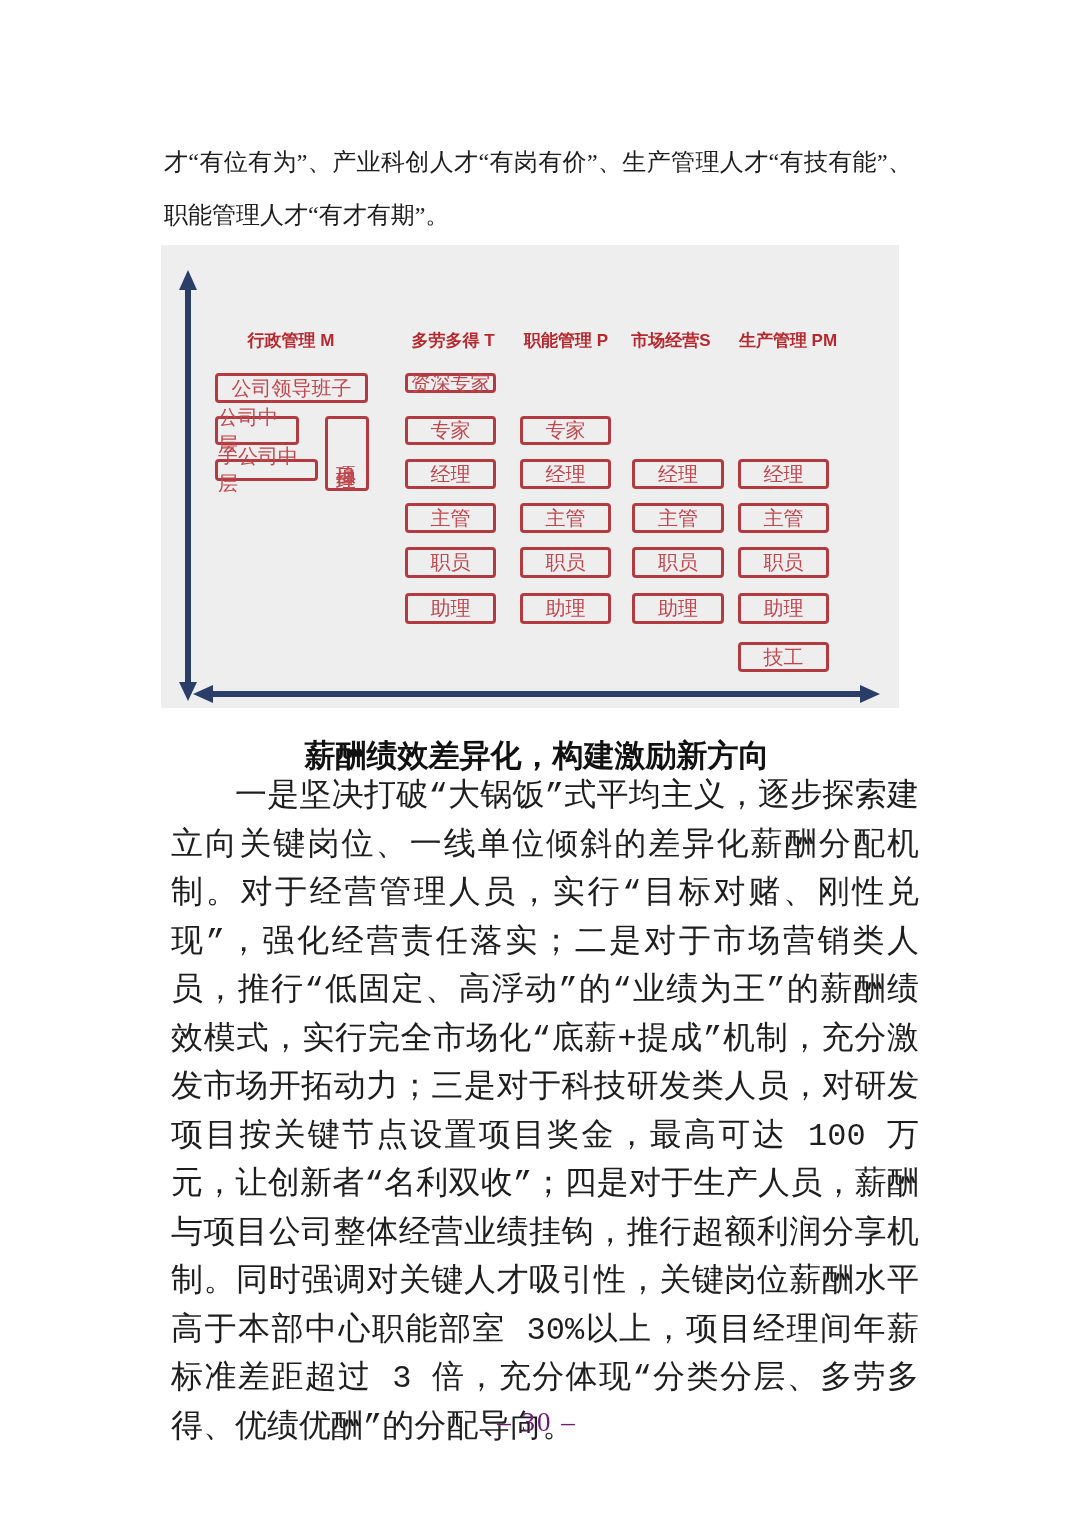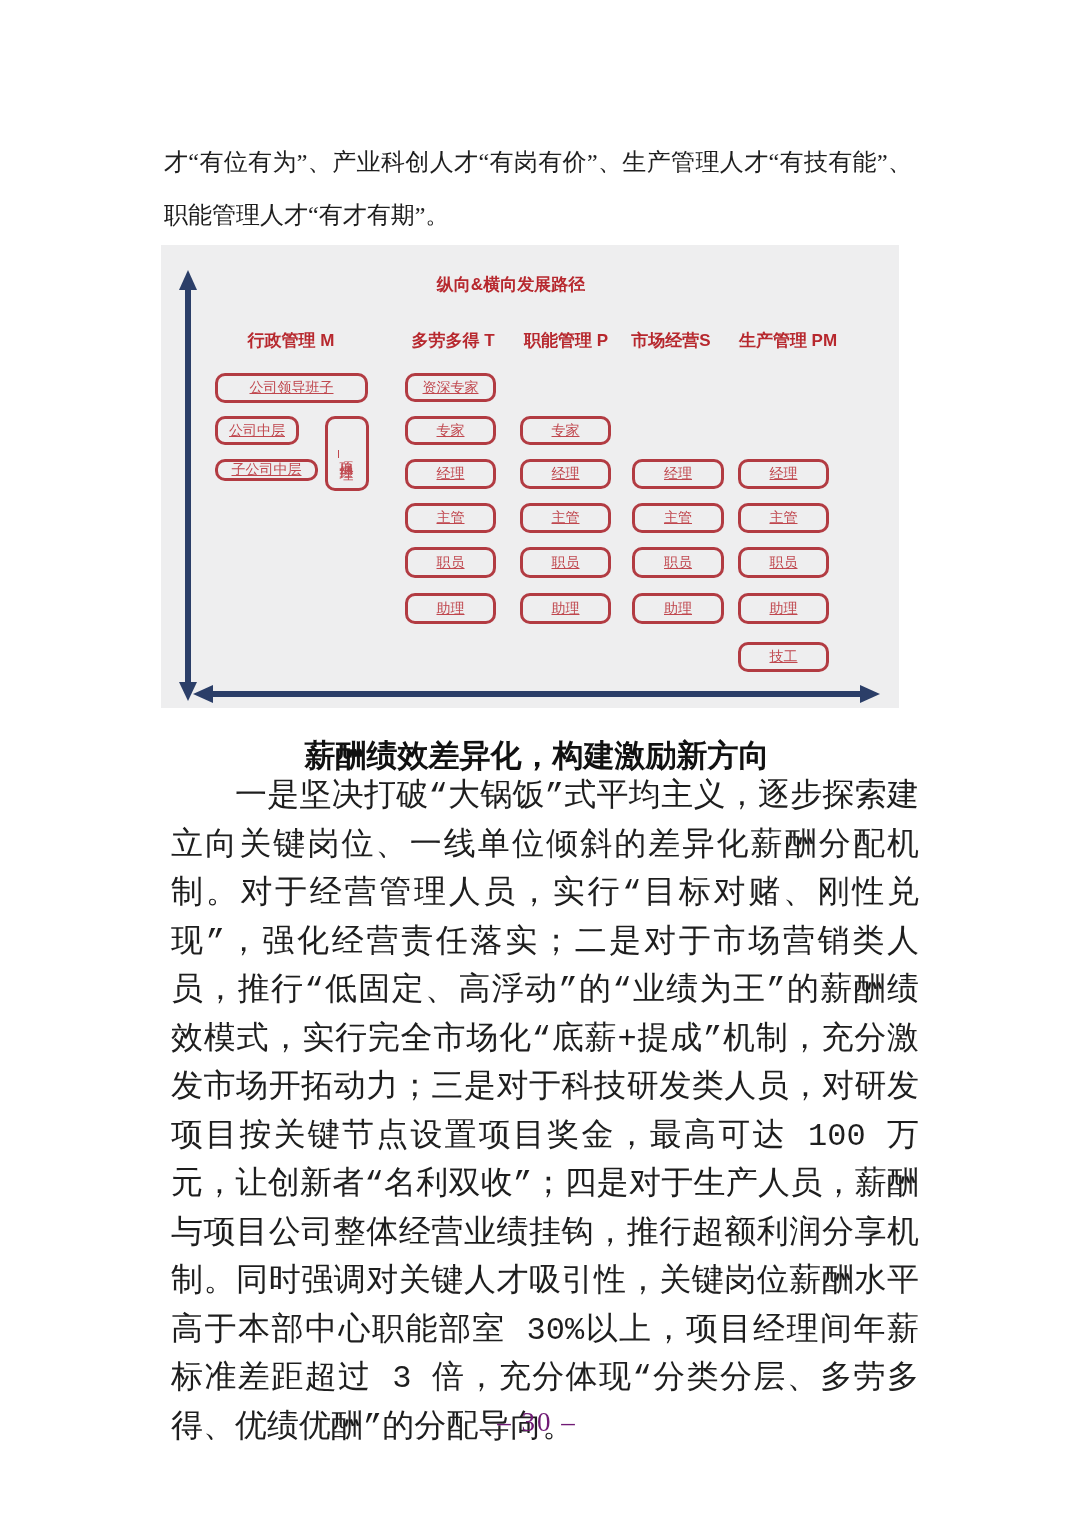--- a/index.html
+++ b/index.html
@@ -21,23 +21,23 @@
   .axes polygon { fill:var(--arrow,#2b3e68); }
   .dtitle {
     position:absolute; left:0; top:28px; width:700px; text-align:center;
     font:bold 17px "Liberation Sans","DejaVu Sans",sans-serif; color:var(--header-text,#b7282e);
   }
   .hdr {
     position:absolute; top:84px; transform:translateX(-50%); white-space:nowrap;
     font:bold 17px "Liberation Sans","DejaVu Sans",sans-serif; color:var(--header-text,#b7282e);
   }
   .dbox {
-    position:absolute; border:3px solid var(--box-border,#b23b42); border-radius:10px;
+    position:absolute; border:3px solid var(--box-border,#b23b42); border-radius:4px;
     color:var(--box-text,#c0474e); font-family:"Liberation Sans","DejaVu Sans",sans-serif;
-    font-size:14px; display:flex; align-items:center; justify-content:center;text-decoration:underline;
+    font-size:20px; display:flex; align-items:center; justify-content:center;
   }
   .dbox.vert { writing-mode:vertical-rl; text-orientation:upright; letter-spacing:2px; }
   .heading {
     position:absolute; left:0; top:727px; width:1074px; text-align:center;
     font-weight:bold; font-size:31px; color:#111;margin-top:8px;
   }
   .body-p {
     position:absolute; left:171px; top:773px; width:748px;
     font-size:32px; line-height:48.5px; text-align:justify; text-justify:inter-ideograph;
     text-indent:2em;
@@ -62,34 +62,33 @@
         <polygon points="27,25 18,45 36,45"></polygon>
         <polygon points="27,456 18,437 36,437"></polygon>
       </g>
       <g>
         <line x1="48" y1="449" x2="702" y2="449"></line>
         <polygon points="32,449 52,440 52,458"></polygon>
         <polygon points="719,449 699,440 699,458"></polygon>
       </g>
     </svg>
 
-    <div class="dtitle">纵向&amp;横向发展路径</div>
 
     <span class="hdr" style="left:130px">行政管理 M</span>
     <span class="hdr" style="left:292px">多劳多得 T</span>
     <span class="hdr" style="left:405px">职能管理 P</span>
     <span class="hdr" style="left:510px">市场经营S</span>
     <span class="hdr" style="left:627px">生产管理 PM</span>
 
     <div class="dbox" style="left:54px;top:128px;width:153px;height:30px">公司领导班子</div>
     <div class="dbox" style="left:54px;top:171px;width:84px;height:29px">公司中层</div>
     <div class="dbox vert" style="left:164px;top:171px;width:44px;height:75px">项目经理</div>
     <div class="dbox" style="left:54px;top:214px;width:103px;height:22px">子公司中层</div>
 
-    <div class="dbox" style="left:244px;top:128px;width:91px;height:29px">资深专家</div>
+    <div class="dbox" style="left:244px;top:128px;width:91px;height:20px">资深专家</div>
     <div class="dbox" style="left:244px;top:171px;width:91px;height:29px">专家</div>
     <div class="dbox" style="left:244px;top:214px;width:91px;height:30px">经理</div>
     <div class="dbox" style="left:244px;top:258px;width:91px;height:30px">主管</div>
     <div class="dbox" style="left:244px;top:302px;width:91px;height:31px">职员</div>
     <div class="dbox" style="left:244px;top:348px;width:91px;height:31px">助理</div>
 
     <div class="dbox" style="left:359px;top:171px;width:91px;height:29px">专家</div>
     <div class="dbox" style="left:359px;top:214px;width:91px;height:30px">经理</div>
     <div class="dbox" style="left:359px;top:258px;width:91px;height:30px">主管</div>
     <div class="dbox" style="left:359px;top:302px;width:91px;height:31px">职员</div>

